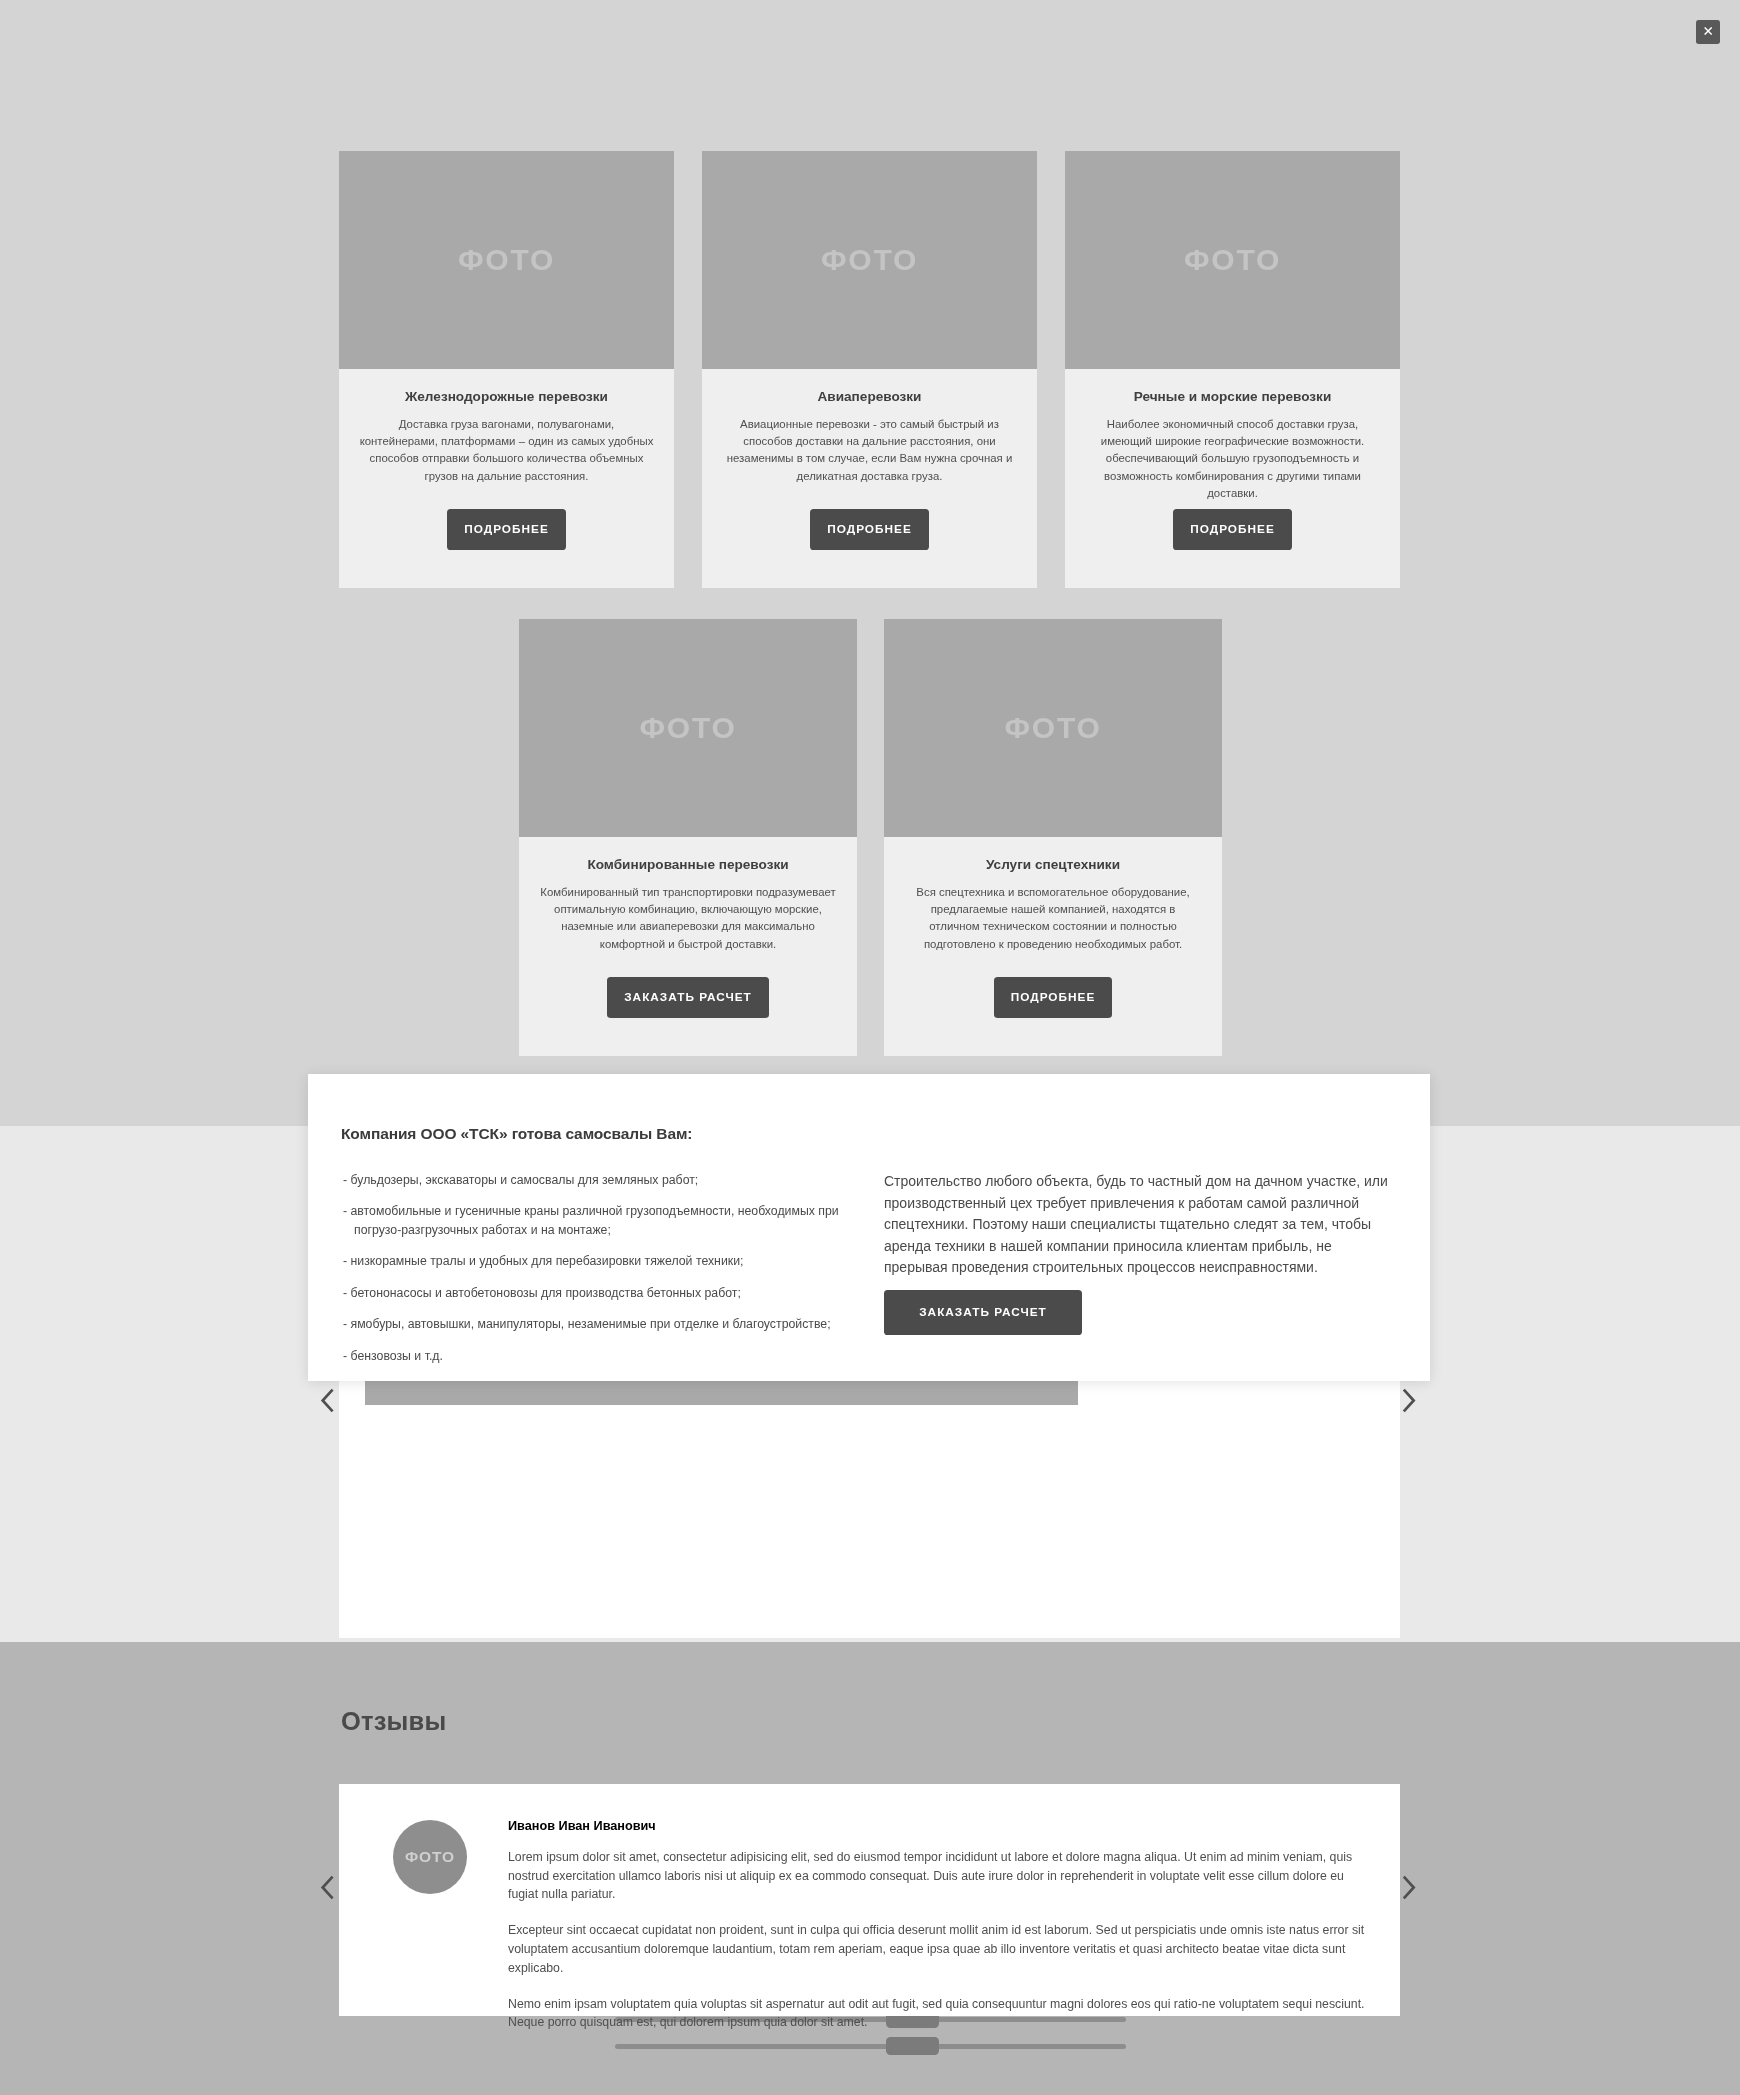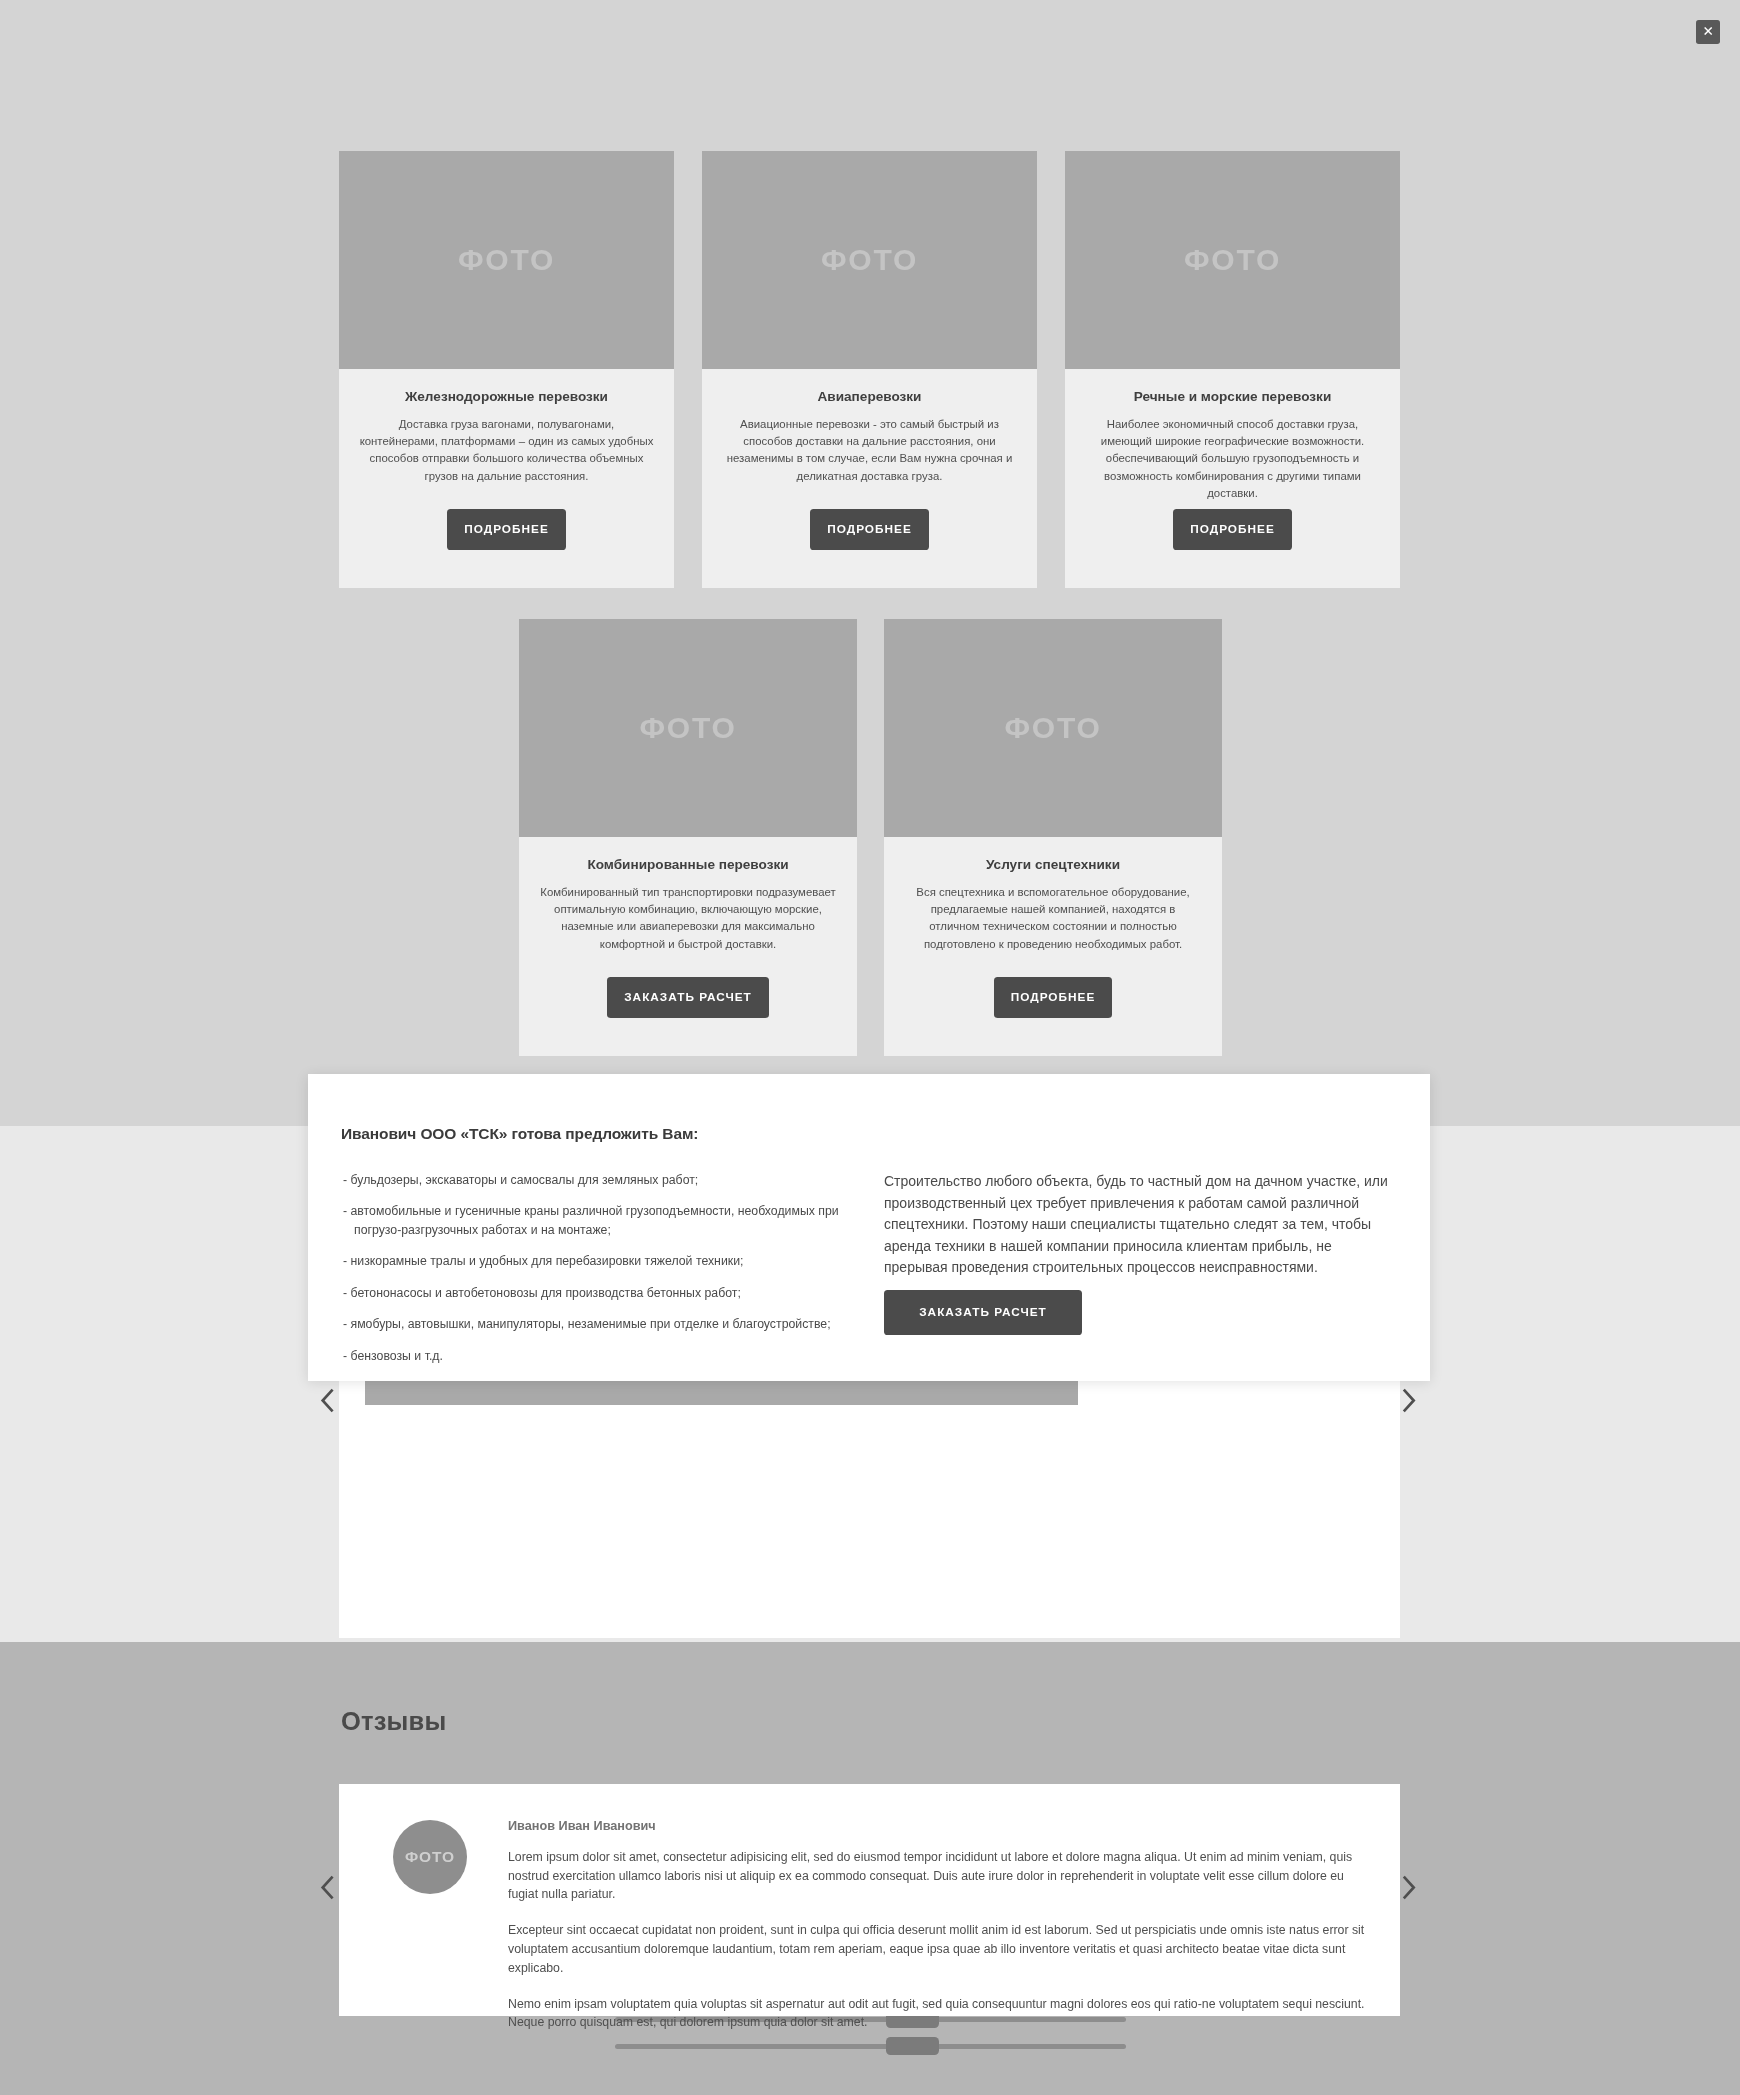--- a/index.html
+++ b/index.html
@@ -119,21 +119,21 @@
     padding:0;margin:0;
   }
 
   
   .review-card{position:absolute;left:339px;top:1784px;width:1061px;height:232px;background:#ffffff;}
   .avatar{
     position:absolute;left:54px;top:36px;width:74px;height:74px;border-radius:50%;
     background:#8e8e8e;display:flex;align-items:center;justify-content:center;
     color:#cfcfcf;font-size:15.5px;font-weight:bold;letter-spacing:0.9px;
   }
-  .review-name{position:absolute;left:169px;top:35px;font-size:12.7px;font-weight:bold;color:#737373;}
+  .review-name{position:absolute;left:169px;top:35px;font-size:12.7px;font-weight:bold;color:#000000;}
   .review-body{position:absolute;left:169px;top:64px;width:869px;font-size:12.3px;line-height:1.52;color:#4f4f4f;}
   .review-body p{margin:0 0 17.3px 0;}
 </style>
 </head>
 <body>
 
 <div class="page">
 
   <div class="band-top"></div>
   <div class="band-mid"></div>
@@ -202,21 +202,21 @@
   </div>
 
   <div class="slider" id="carousel-slider">
     <div class="track"></div>
     <div class="thumb"></div>
   </div>
 
   <div class="modal"></div>
   <button class="modal-close">✕</button>
 
-  <div class="modal-title">Иванович ООО «ТСК» готова предложить Вам:</div>
+  <div class="modal-title">Компания ООО «ТСК» готова самосвалы Вам:</div>
 
   <div class="modal-list">
     <ul>
       <li>- бульдозеры, экскаваторы и самосвалы для земляных работ;</li>
       <li>- автомобильные и гусеничные краны различной грузоподъемности, необходимых при погрузо-разгрузочных работах и на монтаже;</li>
       <li>- низкорамные тралы и удобных для перебазировки тяжелой техники;</li>
       <li>- бетононасосы и автобетоновозы для производства бетонных работ;</li>
       <li>- ямобуры, автовышки, манипуляторы, незаменимые при отделке и благоустройстве;</li>
       <li>- бензовозы и т.д.</li>
     </ul>

